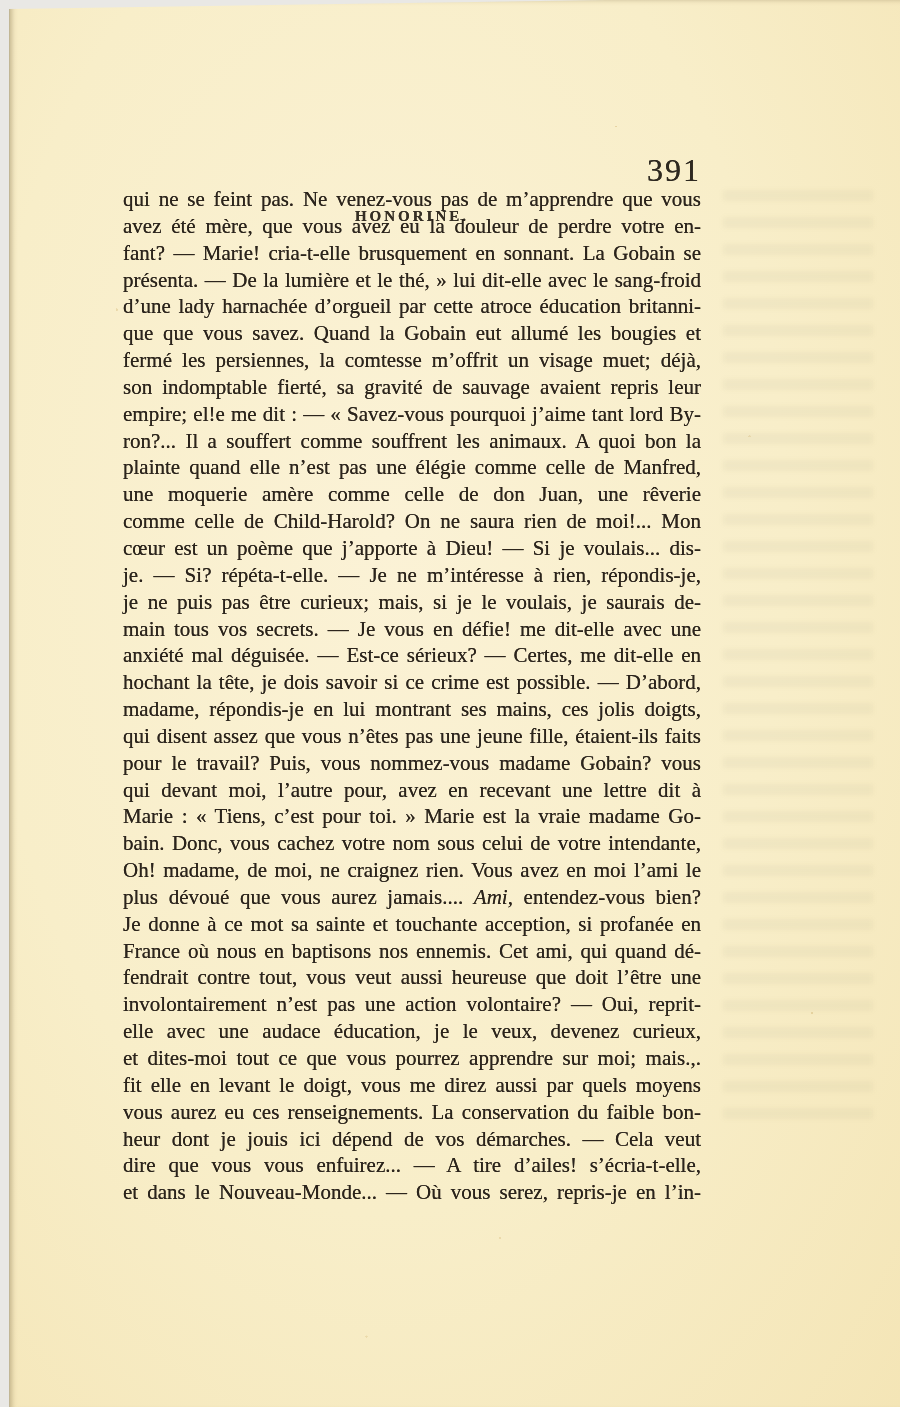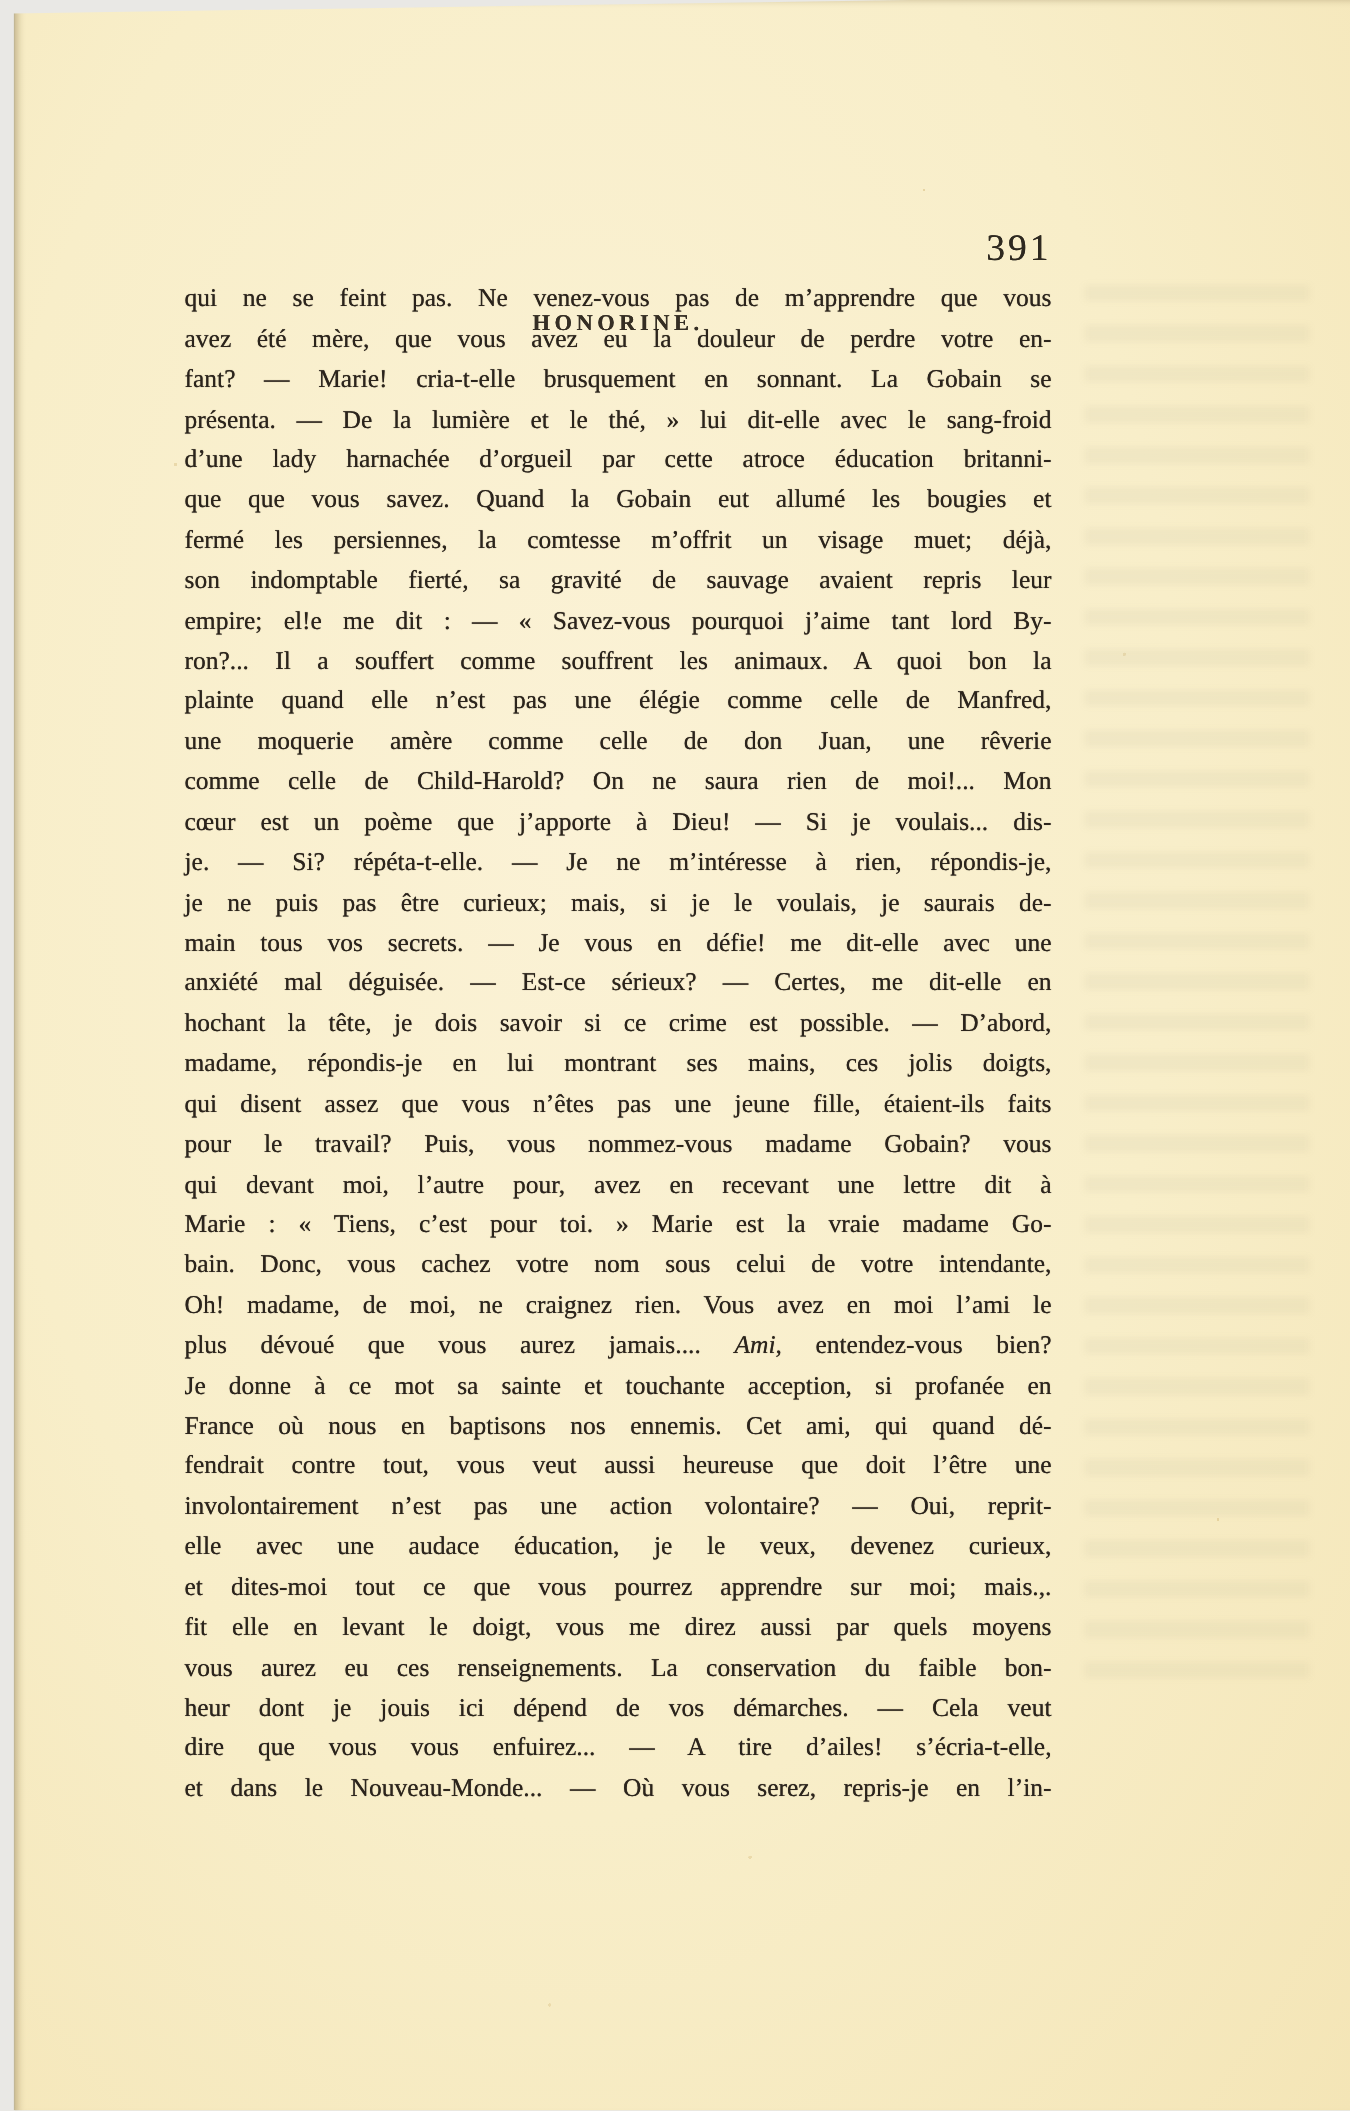--- a/index.html
+++ b/index.html
@@ -69,33 +69,33 @@
     letter-spacing: 3px;
     color: #352e24;
     padding-top: 8px;
     text-shadow: 0 0 0.4px #352e24;
     margin-top: 48px;
   }
   .page-number {
     position: absolute;
     right: 0;
     top: 0;
-    font-size: 25px;
+    font-size: 32px;
     letter-spacing: 2px;
     color: #2e2920;
     text-shadow: 0 0 0.4px #2e2920;
     text-align: center;
   }
   .body-text {
     position: absolute;
     left: 113px;   
     top: 186px;
     width: 578px;
     color: #2b241c;
-    font-size: 17px;
+    font-size: 21px;
     text-shadow: 0 0 0.45px rgba(43, 36, 28, 0.9);
   }
   .text-line {
     line-height: 26.85px;
     height: 26.85px;
     text-align: justify;
     text-align-last: justify;
     white-space: normal;
   }
   .text-line .em {

